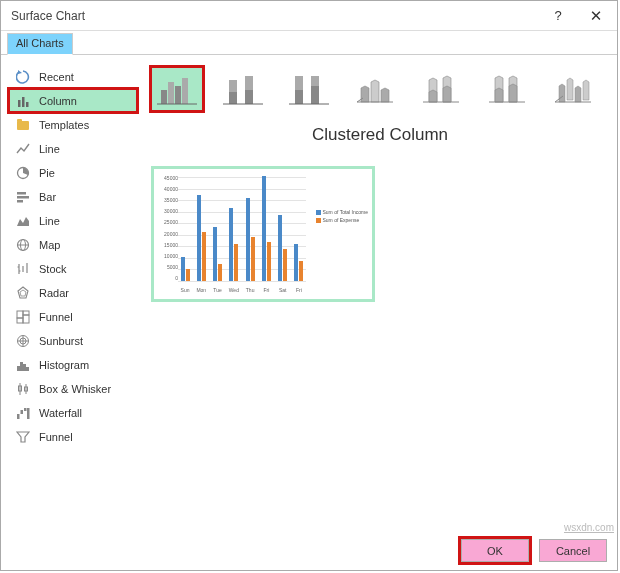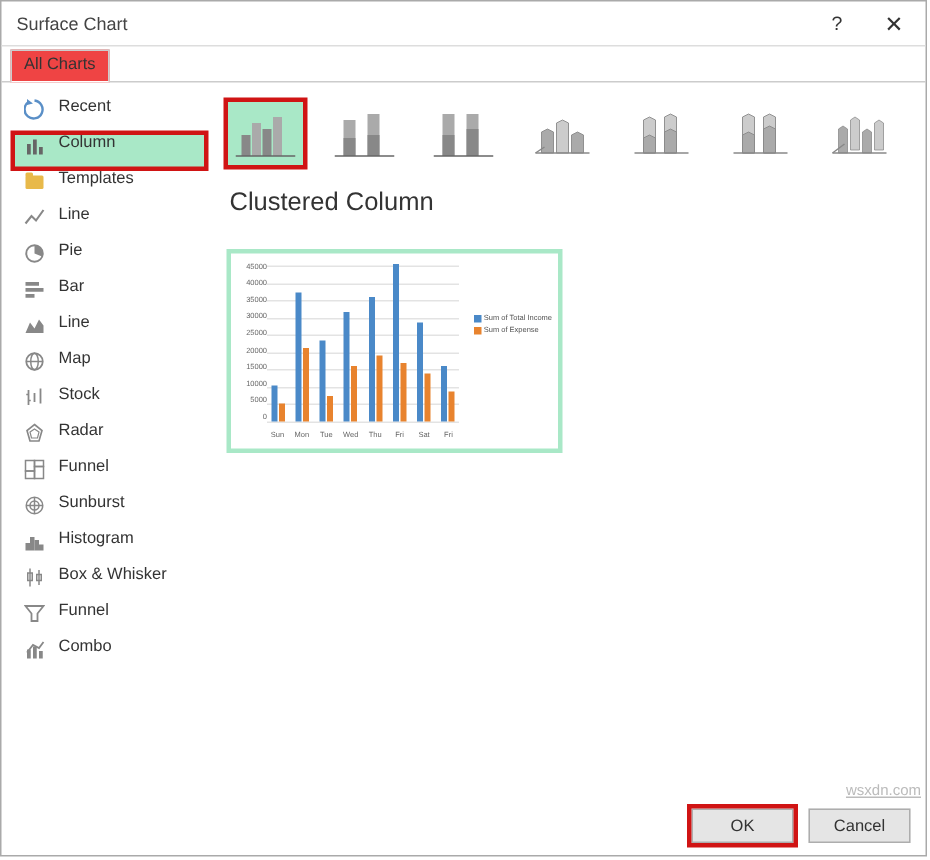--- a/index.html
+++ b/index.html
@@ -6,57 +6,57 @@
 body { background: #fff; width: 620px; height: 573px; overflow: hidden; position: relative; }
 
 .dialog { width: 618px; height: 571px; border: 1px solid #aaa; background: #fff; display: flex; flex-direction: column; }
 
 .titlebar { display: flex; align-items: center; height: 30px; padding: 0 2px 0 10px; border-bottom: 1px solid #ddd; }
 .titlebar-title { font-size: 12px; color: #444; flex: 1; }
 .titlebar-btn { width: 38px; height: 28px; display: flex; align-items: center; justify-content: center; font-size: 13px; color: #333; }
 .titlebar-btn.close { font-size: 15px; }
 
 .tabbar { height: 24px; padding: 2px 6px 0 6px; display: flex; border-bottom: 1px solid #ccc; }
-.tab { font-size: 11px; color: #333; padding: 3px 8px; border: 1px solid #ccc; border-bottom: 1px solid #fff; background: #ef4444; margin-bottom: -1px; }
+.tab { font-size: 11px; color: #333; padding: 3px 8px; border: 1px solid #ccc; border-bottom: 1px solid #fff; background: #7dd3fc; margin-bottom: -1px; }
 
 .content { flex: 1; display: flex; padding: 10px 10px 6px 8px; gap: 14px; }
 
 .sidebar { width: 128px; display: flex; flex-direction: column; gap: 1px; }
-.side-item { display: flex; gap: 8px; height: 23px; padding: 0 6px; font-size: 11px; color: #333; }
+.side-item { display: flex; align-items: center; gap: 8px; height: 23px; padding: 0 6px; font-size: 11px; color: #333; }
 .side-item .icon { width: 16px; height: 16px; display: flex; align-items: center; justify-content: center; }
 .side-item.selected { background: #a9e8c7; }
 .highlight-red { outline: 3px solid #d01414; outline-offset: -1px; }
 
 .main { flex: 1; display: flex; flex-direction: column; }
 
 .subtype-row { display: flex; gap: 14px; align-items: center; height: 48px; }
 .subtype { width: 52px; height: 44px; display: flex; align-items: center; justify-content: center; border: 1px solid transparent; }
 .subtype.selected { background: #a9e8c7; border: 1px solid #888; }
 .subtype svg { display: block; }
 
-.chart-title { font-size: 17px; font-weight: 400; color: #333; margin: 12px 0 21px 2px; }
+.chart-title { font-size: 17px; font-weight: 400; color: #333; margin: 12px 0 21px 2px; text-align: center; }
 
 .preview { width: 224px; height: 136px; border: 3px solid #a9e8c7; background: #fff; position: relative; padding: 6px 6px 4px 6px; }
 .preview-grid { position: absolute; left: 24px; right: 66px; top: 8px; bottom: 18px; }
 .preview-grid .hline { position: absolute; left: 0; right: 0; border-top: 1px solid #e3e3e3; }
 .preview-yaxis { position: absolute; left: 2px; top: 6px; bottom: 18px; width: 22px; display: flex; flex-direction: column; justify-content: space-between; }
 .preview-yaxis span { font-size: 5px; color: #666; text-align: right; }
 .preview-xaxis { position: absolute; left: 24px; right: 66px; bottom: 6px; display: flex; justify-content: space-between; }
 .preview-xaxis span { font-size: 5px; color: #666; width: 14px; text-align: center; }
 .preview-bars { position: absolute; left: 24px; right: 66px; top: 8px; bottom: 18px; display: flex; align-items: flex-end; justify-content: space-between; }
 .bar-group { width: 14px; display: flex; align-items: flex-end; gap: 1px; justify-content: center; }
 .bar { width: 4px; }
 .bar.s1 { background: #4a89c8; }
 .bar.s2 { background: #e8832e; }
 .preview-legend { position: absolute; right: 4px; top: 40px; font-size: 5px; color: #555; }
 .preview-legend div { display: flex; align-items: center; gap: 2px; margin-bottom: 2px; }
 .lg-sw { width: 5px; height: 5px; }
 
 .footer { display: flex; justify-content: flex-end; gap: 10px; padding: 8px 10px; }
-.btn { min-width: 68px; height: 23px; border: 1px solid #adadad; background: #e5e5e5; font-size: 11px; color: #333; display: flex; align-items: center; justify-content: center; margin-top: 12px; }
+.btn { min-width: 68px; height: 23px; border: 1px solid #adadad; background: #f9a8d4; font-size: 11px; color: #333; display: flex; align-items: center; justify-content: center; margin-top: 12px; }
 .btn.highlight-red { outline-offset: 0px; }
 
 .watermark { position: absolute; bottom: 40px; right: 6px; font-size: 10px; color: #bbb; text-decoration: underline; }
 </style>
 </head>
 <body>
 
 <div class="dialog">
 
   <div class="titlebar">
@@ -206,35 +206,35 @@
               <rect x="2.5" y="4" width="3" height="5" fill="none" stroke="#888"></rect>
               <line x1="10" y1="2" x2="10" y2="12" stroke="#888"></line>
               <rect x="8.5" y="5" width="3" height="4" fill="none" stroke="#888"></rect>
             </svg>
           </span>
         <span>Box &amp; Whisker</span>
       </div>
       <div class="side-item">
         <span class="icon">
             <svg width="14" height="14" viewBox="0 0 14 14">
+              <rect x="1" y="8" width="2.5" height="5" fill="#888"></rect>
+              <rect x="4.5" y="4" width="2.5" height="4" fill="#888"></rect>
+              <rect x="8" y="2" width="2.5" height="3" fill="#888"></rect>
+              <rect x="11" y="2" width="2.5" height="11" fill="#888"></rect>
+            </svg>
+          </span>
+        <span>Waterfall</span>
+      </div>
+      <div class="side-item">
+        <span class="icon">
+            <svg width="14" height="14" viewBox="0 0 14 14">
               <path d="M1 2 L13 2 L9 7 L9 12 L5 12 L5 7 Z" fill="none" stroke="#888" stroke-width="1.2"></path>
             </svg>
           </span>
         <span>Funnel</span>
-      </div>
-      <div class="side-item">
-        <span class="icon">
-            <svg width="14" height="14" viewBox="0 0 14 14">
-              <rect x="2" y="7" width="2.5" height="6" fill="#888"></rect>
-              <rect x="6" y="5" width="2.5" height="8" fill="#888"></rect>
-              <rect x="10" y="8" width="2.5" height="5" fill="#888"></rect>
-              <polyline points="2,9 6,4 10,6 13,2" fill="none" stroke="#888" stroke-width="1.2"></polyline>
-            </svg>
-          </span>
-        <span>Combo</span>
       </div>
     </div>
 
     <div class="main">
       <div class="subtype-row">
         <div class="subtype selected highlight-red">
           <svg width="40" height="34" viewBox="0 0 40 34">
               <rect x="4" y="18" width="6" height="14" fill="#888"></rect>
               <rect x="11" y="10" width="6" height="22" fill="#aaa"></rect>
               <rect x="18" y="14" width="6" height="18" fill="#888"></rect>

